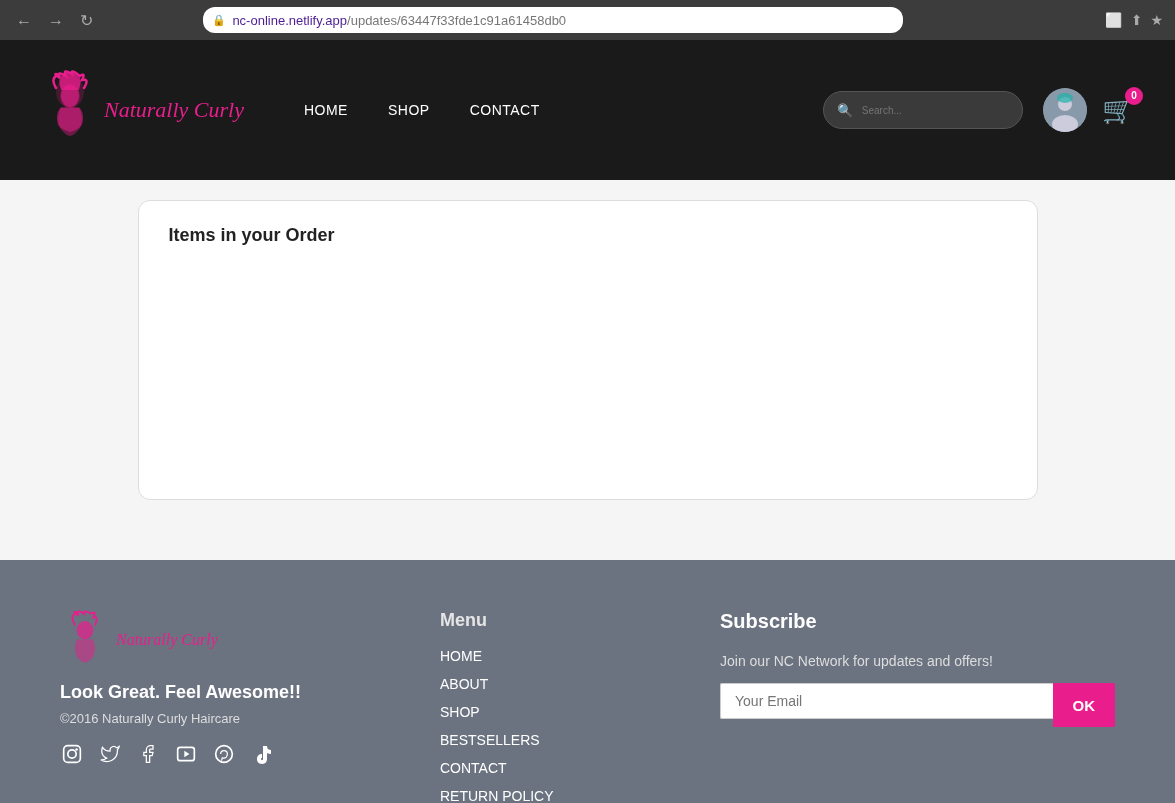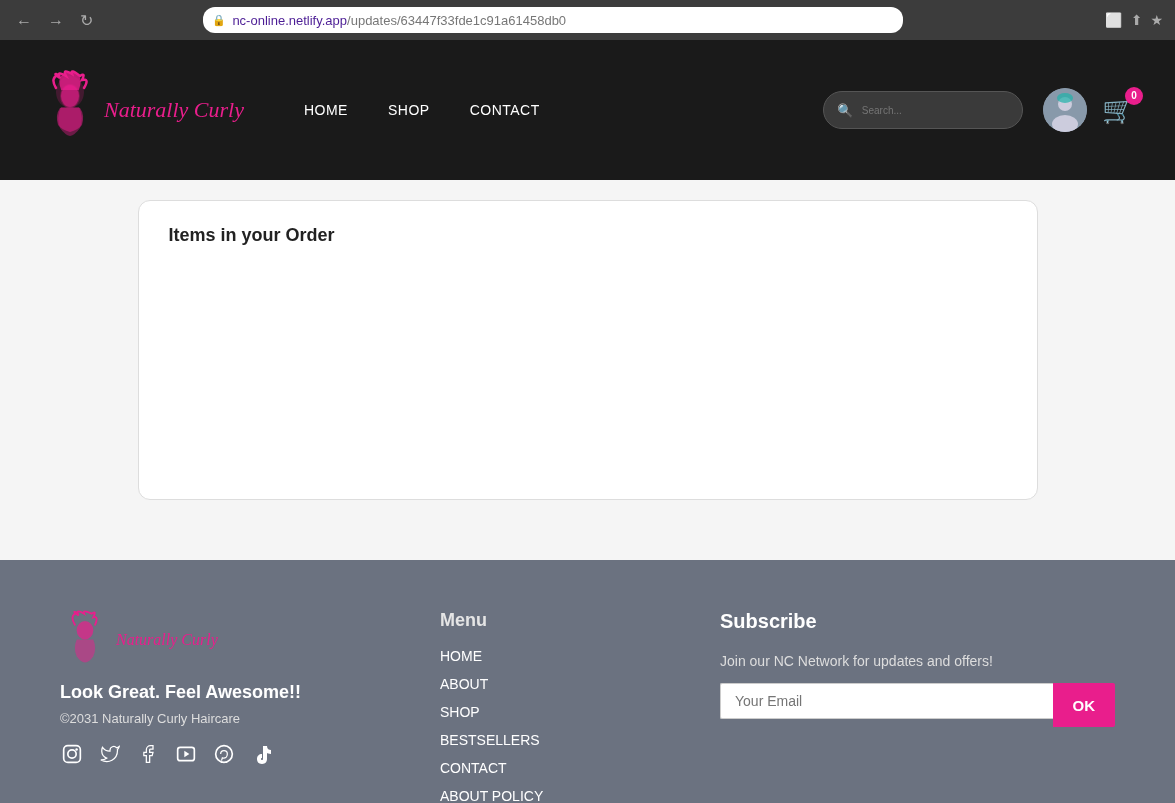--- a/index.html
+++ b/index.html
@@ -366,21 +366,21 @@
     <div class="footer-brand">
       <div class="footer-logo">
         <svg class="footer-logo-icon" viewBox="0 0 50 65" xmlns="http://www.w3.org/2000/svg">
           <path d="M14 16 Q8 6 16 3 Q10 0 18 6 Q14 -2 24 4 Q22 -1 32 4 Q38 0 34 8 Q40 6 36 16" stroke="#e91e8c" stroke-width="2" fill="none" stroke-linecap="round"></path>
           <ellipse cx="25" cy="22" rx="9" ry="10" fill="#e91e8c" opacity="0.7"></ellipse>
           <path d="M16 32 Q12 42 16 50 Q20 56 25 57 Q30 56 34 50 Q38 42 34 32" fill="#e91e8c" opacity="0.5"></path>
         </svg>
         <span class="footer-logo-text">Naturally Curly</span>
       </div>
       <div class="footer-tagline">Look Great. Feel Awesome!!</div>
-      <div class="footer-copy">©2031 Naturally Curly Haircare</div>
+      <div class="footer-copy">©2016 Naturally Curly Haircare</div>
       <div class="social-icons">
         <a href="#" class="social-icon" title="Instagram">
           <svg width="20" height="20" viewBox="0 0 24 24" fill="white">
               <rect x="2" y="2" width="20" height="20" rx="5" ry="5" stroke="white" stroke-width="2" fill="none"></rect>
               <circle cx="12" cy="12" r="5" stroke="white" stroke-width="2" fill="none"></circle>
               <circle cx="17.5" cy="6.5" r="1.5" fill="white"></circle>
             </svg>
         </a>
         <a href="#" class="social-icon" title="Twitter">
           <svg width="20" height="20" viewBox="0 0 24 24" fill="white">
@@ -414,21 +414,21 @@
 
     <div class="footer-menu">
       <h3>Menu</h3>
       <ul>
 
       <li><a href="#">HOME</a></li>
           <li><a href="#">ABOUT</a></li>
           <li><a href="#">SHOP</a></li>
           <li><a href="#">BESTSELLERS</a></li>
           <li><a href="#">CONTACT</a></li>
-          <li><a href="#">ABOUT POLICY</a></li>
+          <li><a href="#">RETURN POLICY</a></li>
         </ul>
     </div>
 
     <div class="footer-subscribe">
       <h3>Subscribe</h3>
       <p>Join our NC Network for updates and offers!</p>
       <div class="subscribe-form">
         <input class="subscribe-input" type="email" placeholder="Your Email" style="">
         <button class="subscribe-btn">OK</button>
       </div>

